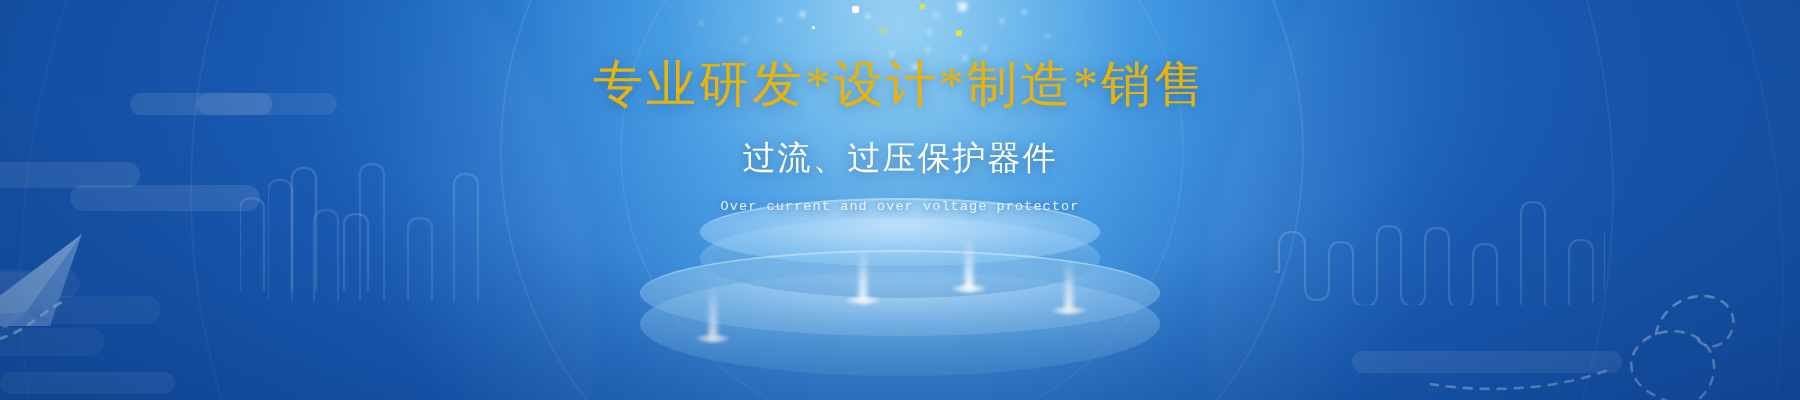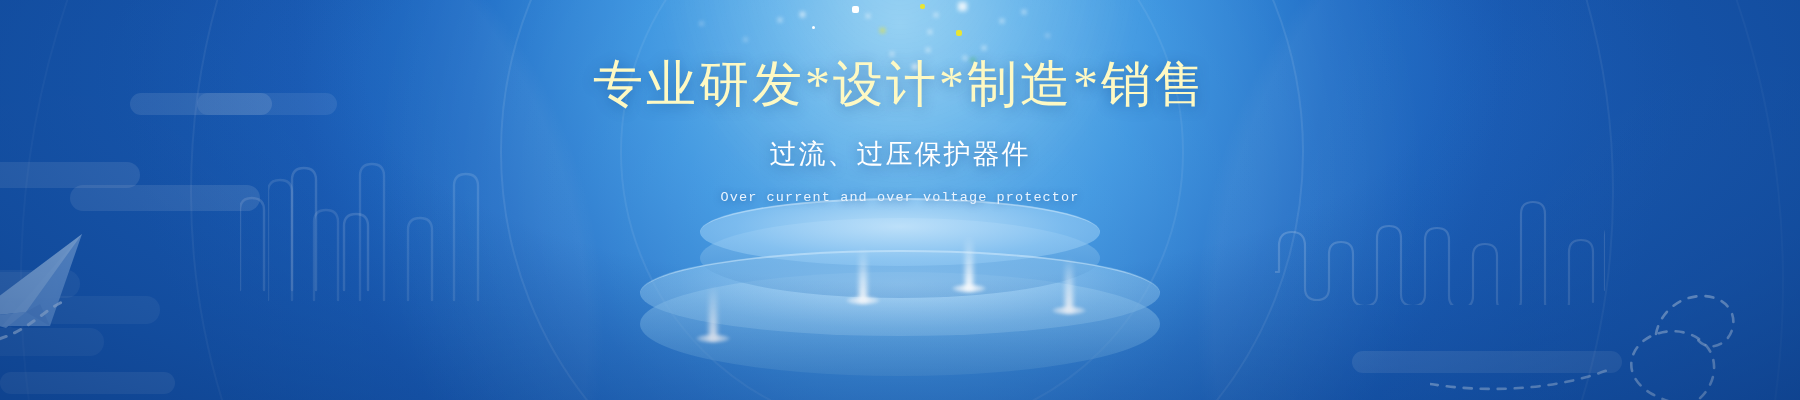--- a/index.html
+++ b/index.html
@@ -84,33 +84,33 @@
     background:linear-gradient(180deg,rgba(255,255,255,0) 0%,rgba(255,255,255,.85) 85%,rgba(255,255,255,.95) 100%);
     filter:blur(2.6px);}
   .spot .pool{position:absolute;left:50%;margin-left:-17px;top:48px;width:34px;height:9px;border-radius:50%;
     background:radial-gradient(ellipse,rgba(255,255,255,.98) 0%,rgba(255,255,255,.55) 48%,rgba(255,255,255,0) 80%);
     filter:blur(1.4px);}
 
   
   .content{position:absolute;left:0;right:0;top:56px;text-align:center;z-index:12;}
   .h-cn{
     font-family:"Liberation Serif",serif;
-    font-size:50px;line-height:1.14;color:#fef9c3;letter-spacing:3px;
+    font-size:50px;line-height:1.14;color:#eab308;letter-spacing:3px;
     text-shadow:0 2px 14px rgba(10,60,130,.45);
     font-weight:400;
   }
   .h-en{
     font-family:"Liberation Mono",monospace;
     font-size:16.5px;letter-spacing:1.4px;color:#eef7ff;
     margin-top:7px;
     text-shadow:0 1px 8px rgba(10,60,130,.5);
   }
   .s-cn{
     font-family:"Liberation Serif",serif;
-    font-size:27px;letter-spacing:2px;color:#ffffff;
+    font-size:33px;letter-spacing:2px;color:#ffffff;
     margin-top:23px;
     text-shadow:0 2px 12px rgba(10,60,130,.5);
   }
   .s-en{
     font-family:"Liberation Mono",monospace;
     font-size:13.5px;letter-spacing:1.1px;color:#e9f4ff;
     margin-top:18px;
     text-shadow:0 1px 7px rgba(10,60,130,.5);
   }
 </style>

